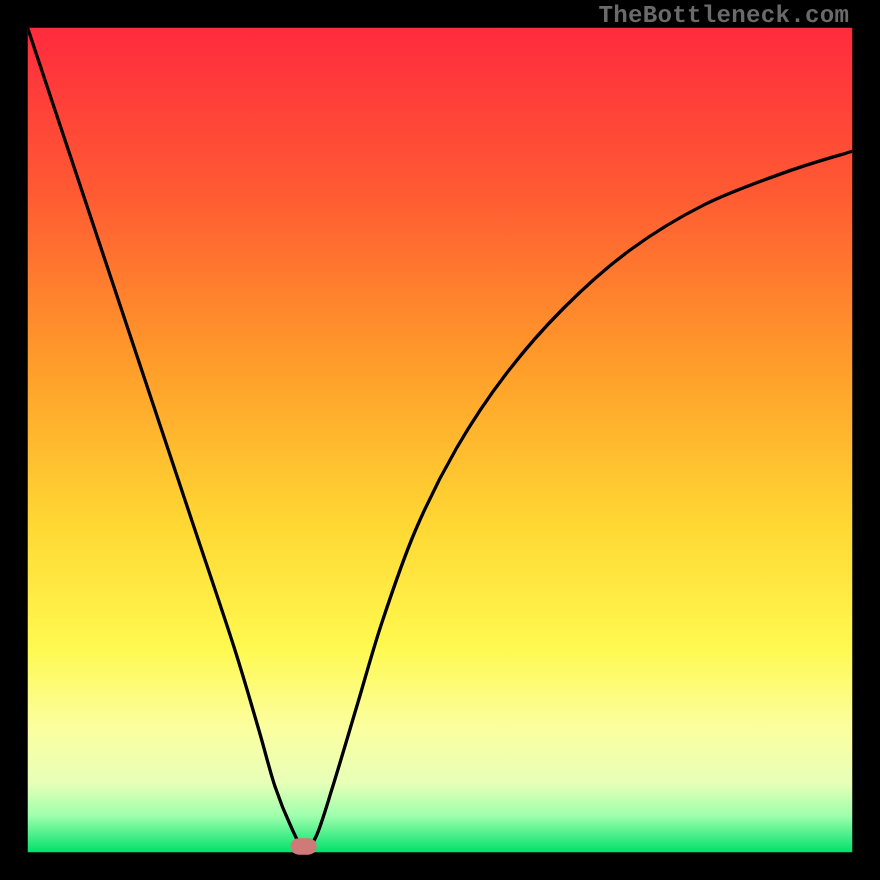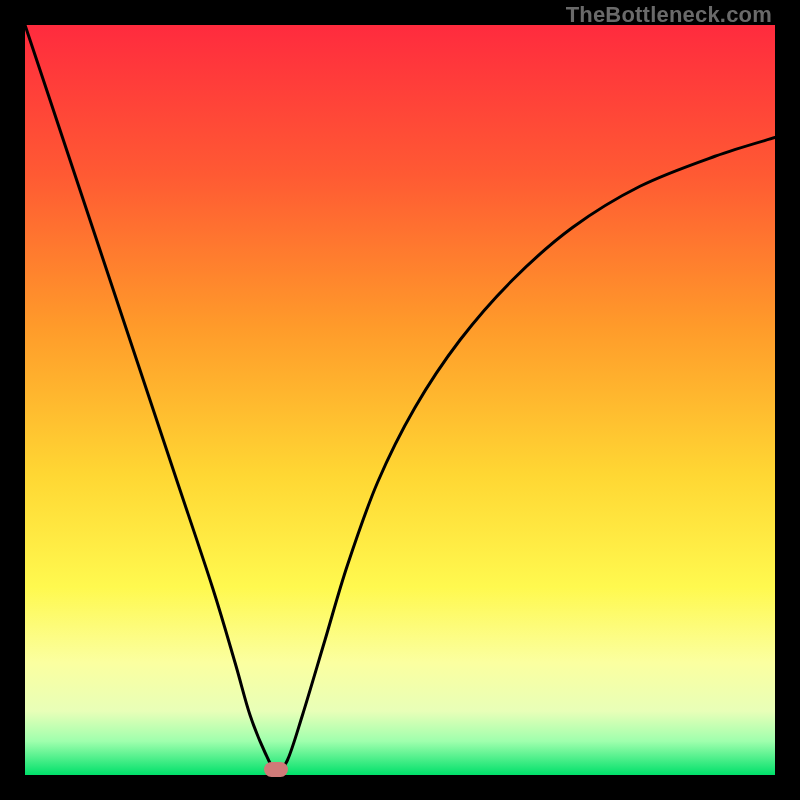--- a/index.html
+++ b/index.html
@@ -15,21 +15,21 @@
     left: 25px;
     top: 25px;
     width: 750px;
     height: 750px;
     background: #000;
   }
   .watermark {
     position: absolute;
     top: 2px;
     right: 28px;
-    font-family: Liberation Sans, sans-serif;
+    font-family: Liberation Mono, monospace;
     font-size: 22px;
     font-weight: 600;
     color: #6a6a6a;
     letter-spacing: 0.2px;
   }
   svg {
     display: block;
   }
   .marker {
     position: absolute;

